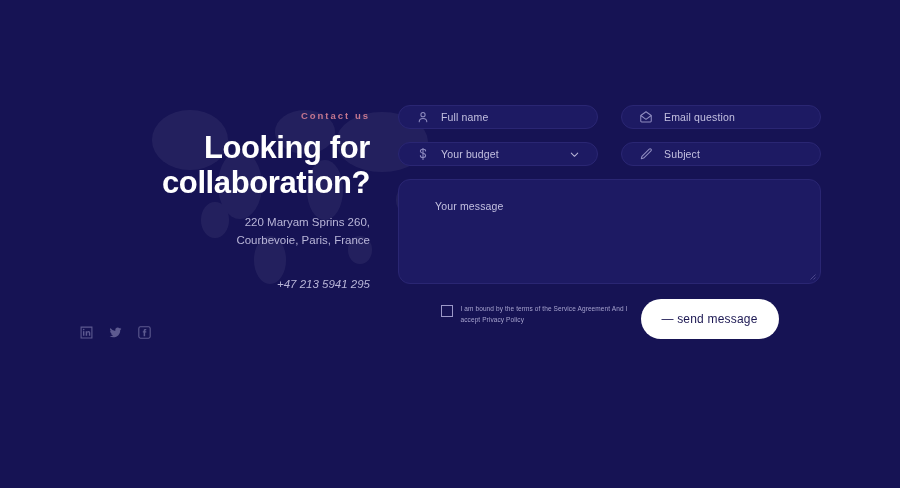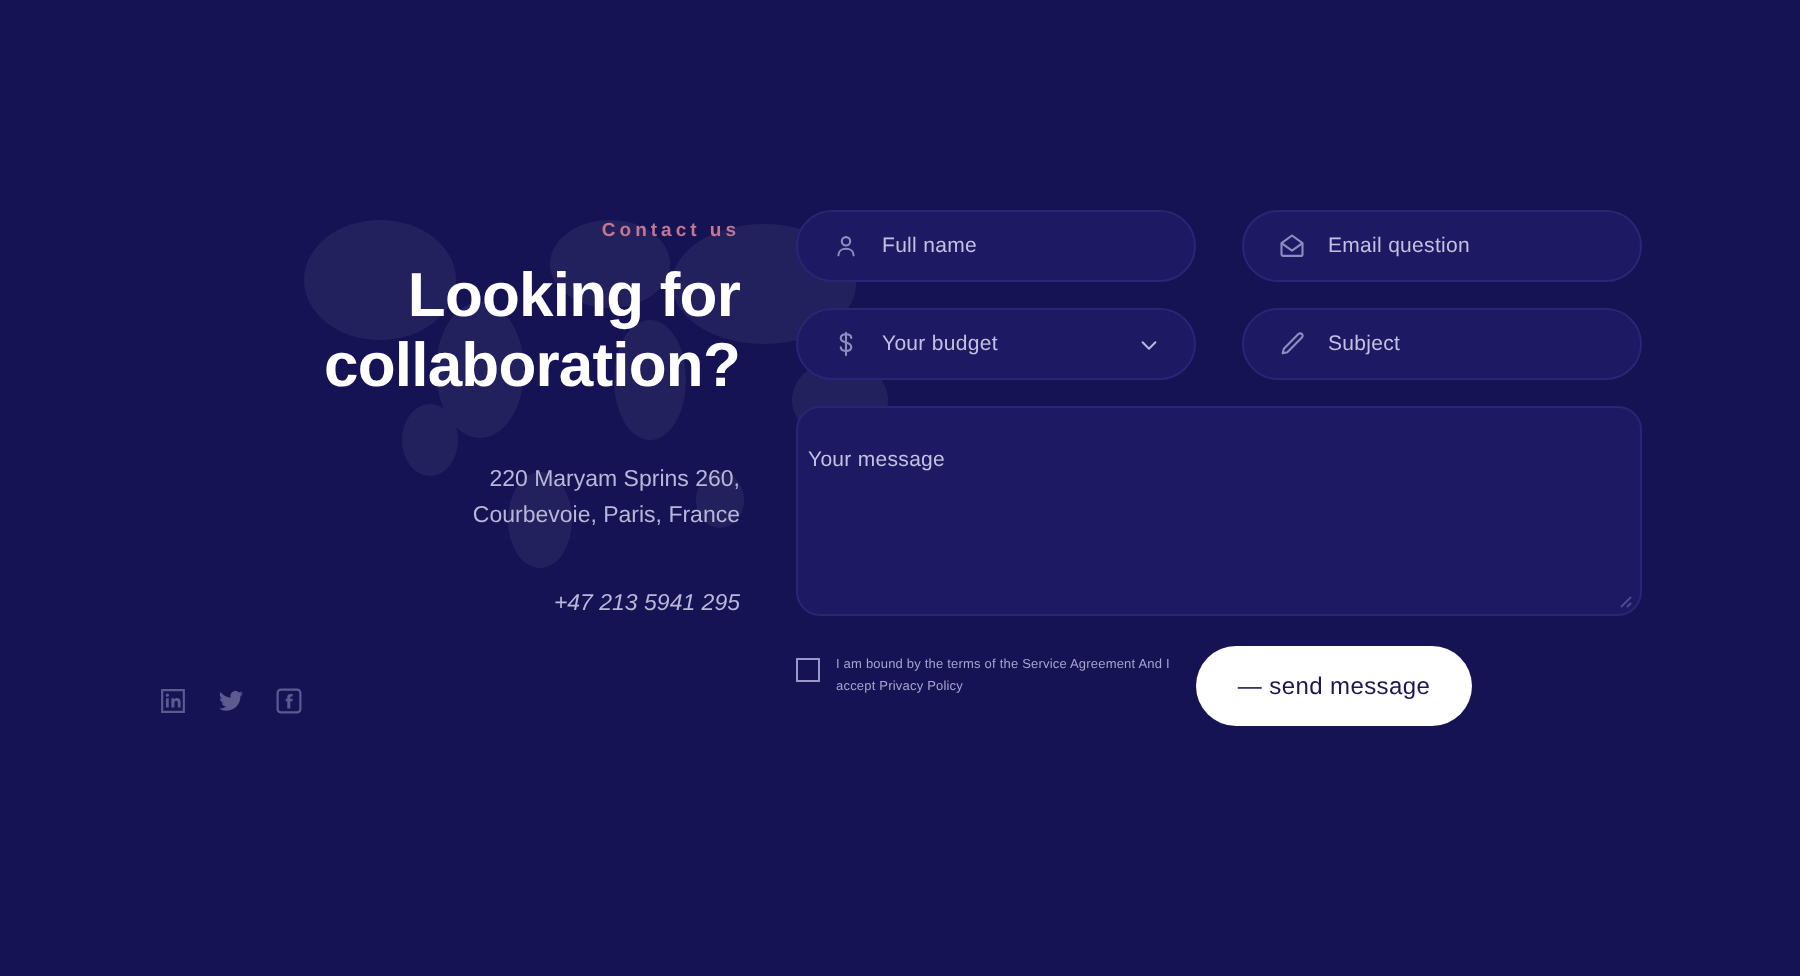--- a/index.html
+++ b/index.html
@@ -50,21 +50,21 @@
     text-transform: none;
     margin-bottom: 10px;
   }
 
   .headline {
     font-size: 31px;
     line-height: 1.12;
     font-weight: bold;
     color: #ffffff;
     letter-spacing: -0.4px;
-    margin-bottom: 32px;
+    margin-bottom: 14px;
   }
 
   .intro {
     font-size: 11.5px;
     line-height: 1.85;
     color: #b9b6d8;
     margin-bottom: 20px;
     max-width: 220px;
   }
 
@@ -100,21 +100,21 @@
   }
 
   .row {
     display: flex;
     gap: 23px;
     margin-bottom: 13px;
   }
 
   .field {
     flex: 1;
-    height: 36px;
+    height: 24px;
     background: #1d1a63;
     border: 1px solid #2a2673;
     border-radius: 20px;
     display: flex;
     align-items: center;
     padding: 0 17px;
     gap: 11px;
     position: relative;
   }
 
@@ -142,21 +142,21 @@
     color: #b9b6d8;
   }
   .chevron svg { display: block; width: 100%; height: 100%; }
 
   
   .message-box {
     height: 105px;
     background: #1d1a63;
     border: 1px solid #2a2673;
     border-radius: 12px;
-    padding: 16px 5px;
+    padding: 16px 36px;
     margin-bottom: 15px;
     position: relative;
   }
 
   .message-label {
     font-size: 10.5px;
     color: #c3c0e0;
     letter-spacing: 0.15px;
   }
 
@@ -167,21 +167,21 @@
     width: 9px;
     height: 9px;
     color: #4f4b90;
   }
   .resize-grip svg { display: block; width: 100%; height: 100%; }
 
   
   .bottom-row {
     display: flex;
     align-items: flex-start;
-    justify-content: flex-start;
+    justify-content: center;
   }
 
   .consent {
     display: flex;
     align-items: flex-start;
     gap: 8px;
     padding-top: 5px;
   }
 
   .checkbox {

